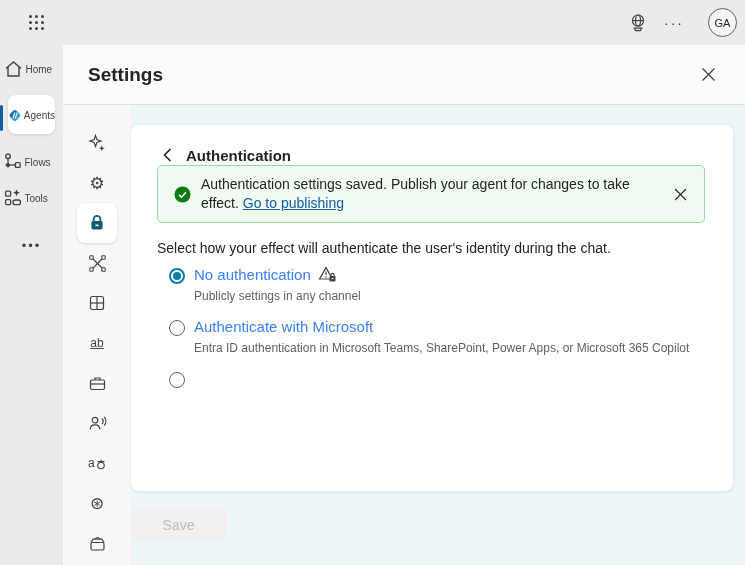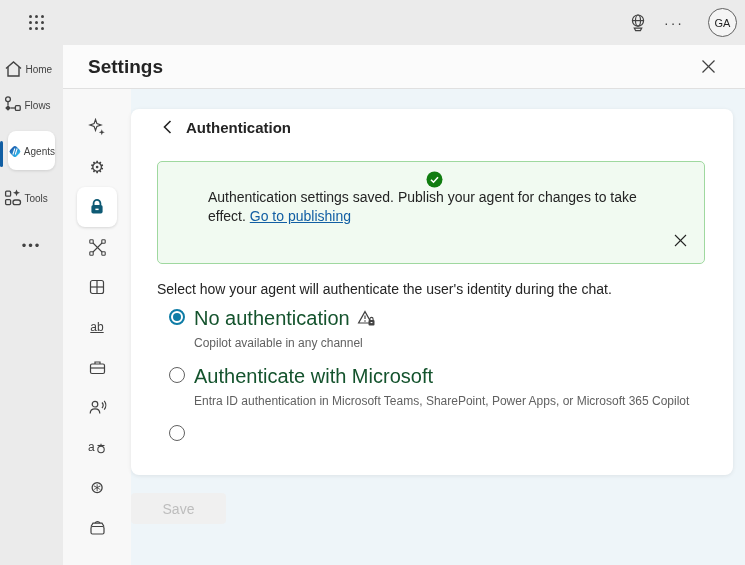--- a/index.html
+++ b/index.html
@@ -23,66 +23,66 @@
               margin-bottom:16px; cursor:pointer; position:relative; }
   .nav-item .lbl { font-size:10px; color:#424242; }
   .nav-item.selected { background:#ffffff; border-radius:8px; width:47px; padding:7px 0 5px;
                        box-shadow:0 1px 3px rgba(0,0,0,.12); margin-bottom:18px; }
   .sel-bar { position:absolute; left:-8px; top:10px; width:3px; height:26px; background:#115ea3; border-radius:2px; }
   .nav-more { margin-top:14px; color:#424242; font-size:13px; letter-spacing:2px; cursor:pointer; }
 
   
   .shell { position:absolute; left:63px; top:45px; right:0; bottom:0; background:#fff;
            display:flex; flex-direction:column; }
-  .settings-header { height:44px; background:#fbfbfb; border-bottom:1px solid #e0e0e0;
+  .settings-header { height:60px; background:#fbfbfb; border-bottom:1px solid #e0e0e0;
                      display:flex; align-items:center; padding:0 22px 0 25px; flex:0 0 auto; }
   .settings-header h1 { font-size:19px; font-weight:700; color:#242424; }
   .hdr-close { margin-left:auto; width:30px; height:30px; display:flex; align-items:center; justify-content:center;
                cursor:pointer; border-radius:4px; }
 
   .settings-body { flex:1; display:flex; min-height:0; }
 
   
   .inner-sidebar { width:68px; background:#f8f8f8; display:flex; flex-direction:column; align-items:center;
                    padding-top:18px; }
   .rail-item { width:40px; height:40px; display:flex; align-items:center; justify-content:center;
                cursor:pointer; color:#424242; }
   .rail-item.selected { background:#ffffff; border-radius:8px; box-shadow:0 1px 3px rgba(0,0,0,.14); }
   .rail-txt { font-size:12px; color:#424242; text-decoration:underline; }
   .rail-uni { font-size:17px; color:#424242; line-height:1; }
 
   
   .main-panel { flex:1; background:#eef5f9; padding:20px 12px 0 0; min-width:0; }
   .card { width:602px; height:366px; background:#ffffff; border-radius:8px;
-          box-shadow:0 1px 4px rgba(0,0,0,.08); padding:8px 28px 16px 26px; overflow:hidden; }
+          box-shadow:0 1px 4px rgba(0,0,0,.08); padding:20px 28px 16px 26px; overflow:hidden; }
 
   .card-head { display:flex; align-items:center; gap:9px; }
   .back-btn { width:20px; height:20px; display:flex; align-items:center; justify-content:center; cursor:pointer; }
   .card-title { font-size:15px; font-weight:700; color:#242424; }
 
-  .banner { margin-top:24px; width:548px; background:#f1faf1; border:1px solid #9fd89f; border-radius:5px;
-            display:flex; align-items:center; padding:9px 10px 9px 16px;flex-direction:column; }
+  .banner { margin-top:0; width:548px; background:#f1faf1; border:1px solid #9fd89f; border-radius:5px;
+            display:flex; align-items:center; padding:9px 10px 9px 16px; }
   .banner-text { font-size:14px; line-height:19px; color:#242424; max-width:462px; margin-left:10px; }
   .banner a { color:#115ea3; text-decoration:underline; cursor:pointer; }
   .banner-close { margin-left:auto; width:28px; height:28px; display:flex; align-items:center; justify-content:center;
                   cursor:pointer; flex:0 0 auto; }
 
   .desc { font-size:14px; margin-top:17px; color:#242424; }
   .choose { font-size:12px; font-weight:700; margin-top:25px; color:#242424; }
 
   .opts { margin-top:10px; }
   .opt { display:flex; align-items:flex-start; padding-left:12px; margin-bottom:15px; cursor:pointer; }
   .radio { width:16px; height:16px; border-radius:50%; border:1px solid #616161; background:#fff;
            flex:0 0 auto; margin-top:2px; }
   .radio.checked { border:2px solid #0e7ca6; position:relative; }
   .radio.checked::after { content:""; position:absolute; left:2px; top:2px; width:8px; height:8px;
                           border-radius:50%; background:#0e7ca6; }
   .opt-main { margin-left:9px; }
   .opt-label-row { display:flex; align-items:center; gap:7px; }
-  .opt-label { font-size:20px; color:#14532d; }
+  .opt-label { font-size:15px; color:#3b82f6; }
   .opt-desc { font-size:12px; color:#616161; margin-top:6px; }
 
   .save-btn { margin-top:18px; width:95px; height:31px; background:#f0f0f0; border:none; border-radius:4px;
               font-family:"Liberation Sans",sans-serif; font-size:14px; font-weight:400; color:#bdbdbd; }
 
   svg { display:block; }
 </style>
 </head>
 <body>
 
@@ -118,45 +118,45 @@
 <div class="outer-sidebar">
 
   <div class="nav-item">
     <svg width="21" height="20" viewBox="0 0 21 20" fill="none" stroke="#424242" stroke-width="1.4">
       <path d="M3 9.5 L10.5 3 L18 9.5"></path>
       <path d="M5 8 V17 H16 V8"></path>
     </svg>
     <span class="lbl">Home</span>
   </div>
 
-  <div class="nav-item">
-    <svg width="20" height="20" viewBox="0 0 20 20" fill="none" stroke="#424242" stroke-width="1.3">
-      <circle cx="5" cy="4.2" r="2.4"></circle>
-      <line x1="5" y1="6.6" x2="5" y2="10.6"></line>
-      <rect x="3" y="11" width="4" height="4" transform="rotate(45 5 13)" fill="#424242" stroke="none"></rect>
-      <line x1="7.6" y1="13" x2="12.2" y2="13"></line>
-      <rect x="12.4" y="10.6" width="4.8" height="4.8" rx="1"></rect>
-    </svg>
-    <span class="lbl">Flows</span>
-  </div>
-
   <div class="nav-item selected">
     <span class="sel-bar"></span>
     <svg width="27" height="27" viewBox="0 0 26 26">
       <defs>
         <linearGradient id="agGrad" x1="0" y1="0" x2="1" y2="0">
           <stop offset="0" stop-color="#1d5fb0"></stop>
             <stop offset="1" stop-color="#2fb4e9"></stop>
         </linearGradient>
       </defs>
       <rect x="4.6" y="4.6" width="16.8" height="16.8" rx="4.5" transform="rotate(45 13 13)" fill="url(#agGrad)"></rect>
       <line x1="9.2" y1="18.6" x2="12.8" y2="7.4" stroke="#ffffff" stroke-width="2"></line>
       <line x1="13.6" y1="18.6" x2="17.2" y2="7.4" stroke="#ffffff" stroke-width="2"></line>
     </svg>
     <span class="lbl">Agents</span>
+  </div>
+
+  <div class="nav-item">
+    <svg width="20" height="20" viewBox="0 0 20 20" fill="none" stroke="#424242" stroke-width="1.3">
+      <circle cx="5" cy="4.2" r="2.4"></circle>
+      <line x1="5" y1="6.6" x2="5" y2="10.6"></line>
+      <rect x="3" y="11" width="4" height="4" transform="rotate(45 5 13)" fill="#424242" stroke="none"></rect>
+      <line x1="7.6" y1="13" x2="12.2" y2="13"></line>
+      <rect x="12.4" y="10.6" width="4.8" height="4.8" rx="1"></rect>
+    </svg>
+    <span class="lbl">Flows</span>
   </div>
 
   <div class="nav-item">
     <svg width="20" height="20" viewBox="0 0 20 20" fill="none" stroke="#424242" stroke-width="1.3">
       <rect x="2.6" y="3.2" width="5" height="5" rx="1"></rect>
       <path d="M13.5 1.4 L14.5 3.8 L17 4.8 L14.5 5.8 L13.5 8.2 L12.5 5.8 L10 4.8 L12.5 3.8 Z" fill="#424242" stroke="none"></path>
       <rect x="2.6" y="11.6" width="5" height="5" rx="1"></rect>
       <rect x="10" y="12" width="7.5" height="4.6" rx="2.2"></rect>
     </svg>
     <span class="lbl">Tools</span>
@@ -273,40 +273,40 @@
             <a>Go to publishing</a>
           </span>
           <span class="banner-close">
             <svg width="13" height="13" viewBox="0 0 13 13" stroke="#242424" stroke-width="1.1">
               <line x1="1" y1="1" x2="12" y2="12"></line>
                 <line x1="12" y1="1" x2="1" y2="12"></line>
             </svg>
           </span>
         </div>
 
-        <div class="desc">Select how your agent will authenticate the user's identity during the chat.</div>
+        <div class="desc">Select how your effect will authenticate the user's identity during the chat.</div>
 
 
         <div class="opts">
 
           <div class="opt">
             <span class="radio checked"></span>
             <div class="opt-main">
               <div class="opt-label-row">
                 <span class="opt-label">No authentication</span>
                 <svg width="19" height="17" viewBox="0 0 19 17">
                   <path d="M8 1.6 L14.4 13 H1.6 Z" fill="none" stroke="#424242" stroke-width="1.2"></path>
                   <line x1="8" y1="5.5" x2="8" y2="9" stroke="#424242" stroke-width="1.2"></line>
                   <circle cx="8" cy="11" r="0.8" fill="#424242"></circle>
                   <rect x="11.5" y="10" width="6" height="5.5" rx="1" fill="#424242"></rect>
                   <path d="M12.9 10 V9 a1.6 1.6 0 0 1 3.2 0 V10" fill="none" stroke="#424242" stroke-width="1.1"></path>
                   <rect x="13.6" y="12" width="1.8" height="1.1" fill="#ffffff"></rect>
                 </svg>
               </div>
-              <div class="opt-desc">Copilot available in any channel</div>
+              <div class="opt-desc">Publicly settings in any channel</div>
             </div>
           </div>
 
           <div class="opt">
             <span class="radio"></span>
             <div class="opt-main">
               <div class="opt-label-row">
                 <span class="opt-label">Authenticate with Microsoft</span>
               </div>
               <div class="opt-desc">Entra ID authentication in Microsoft Teams, SharePoint, Power Apps, or Microsoft 365 Copilot</div>

